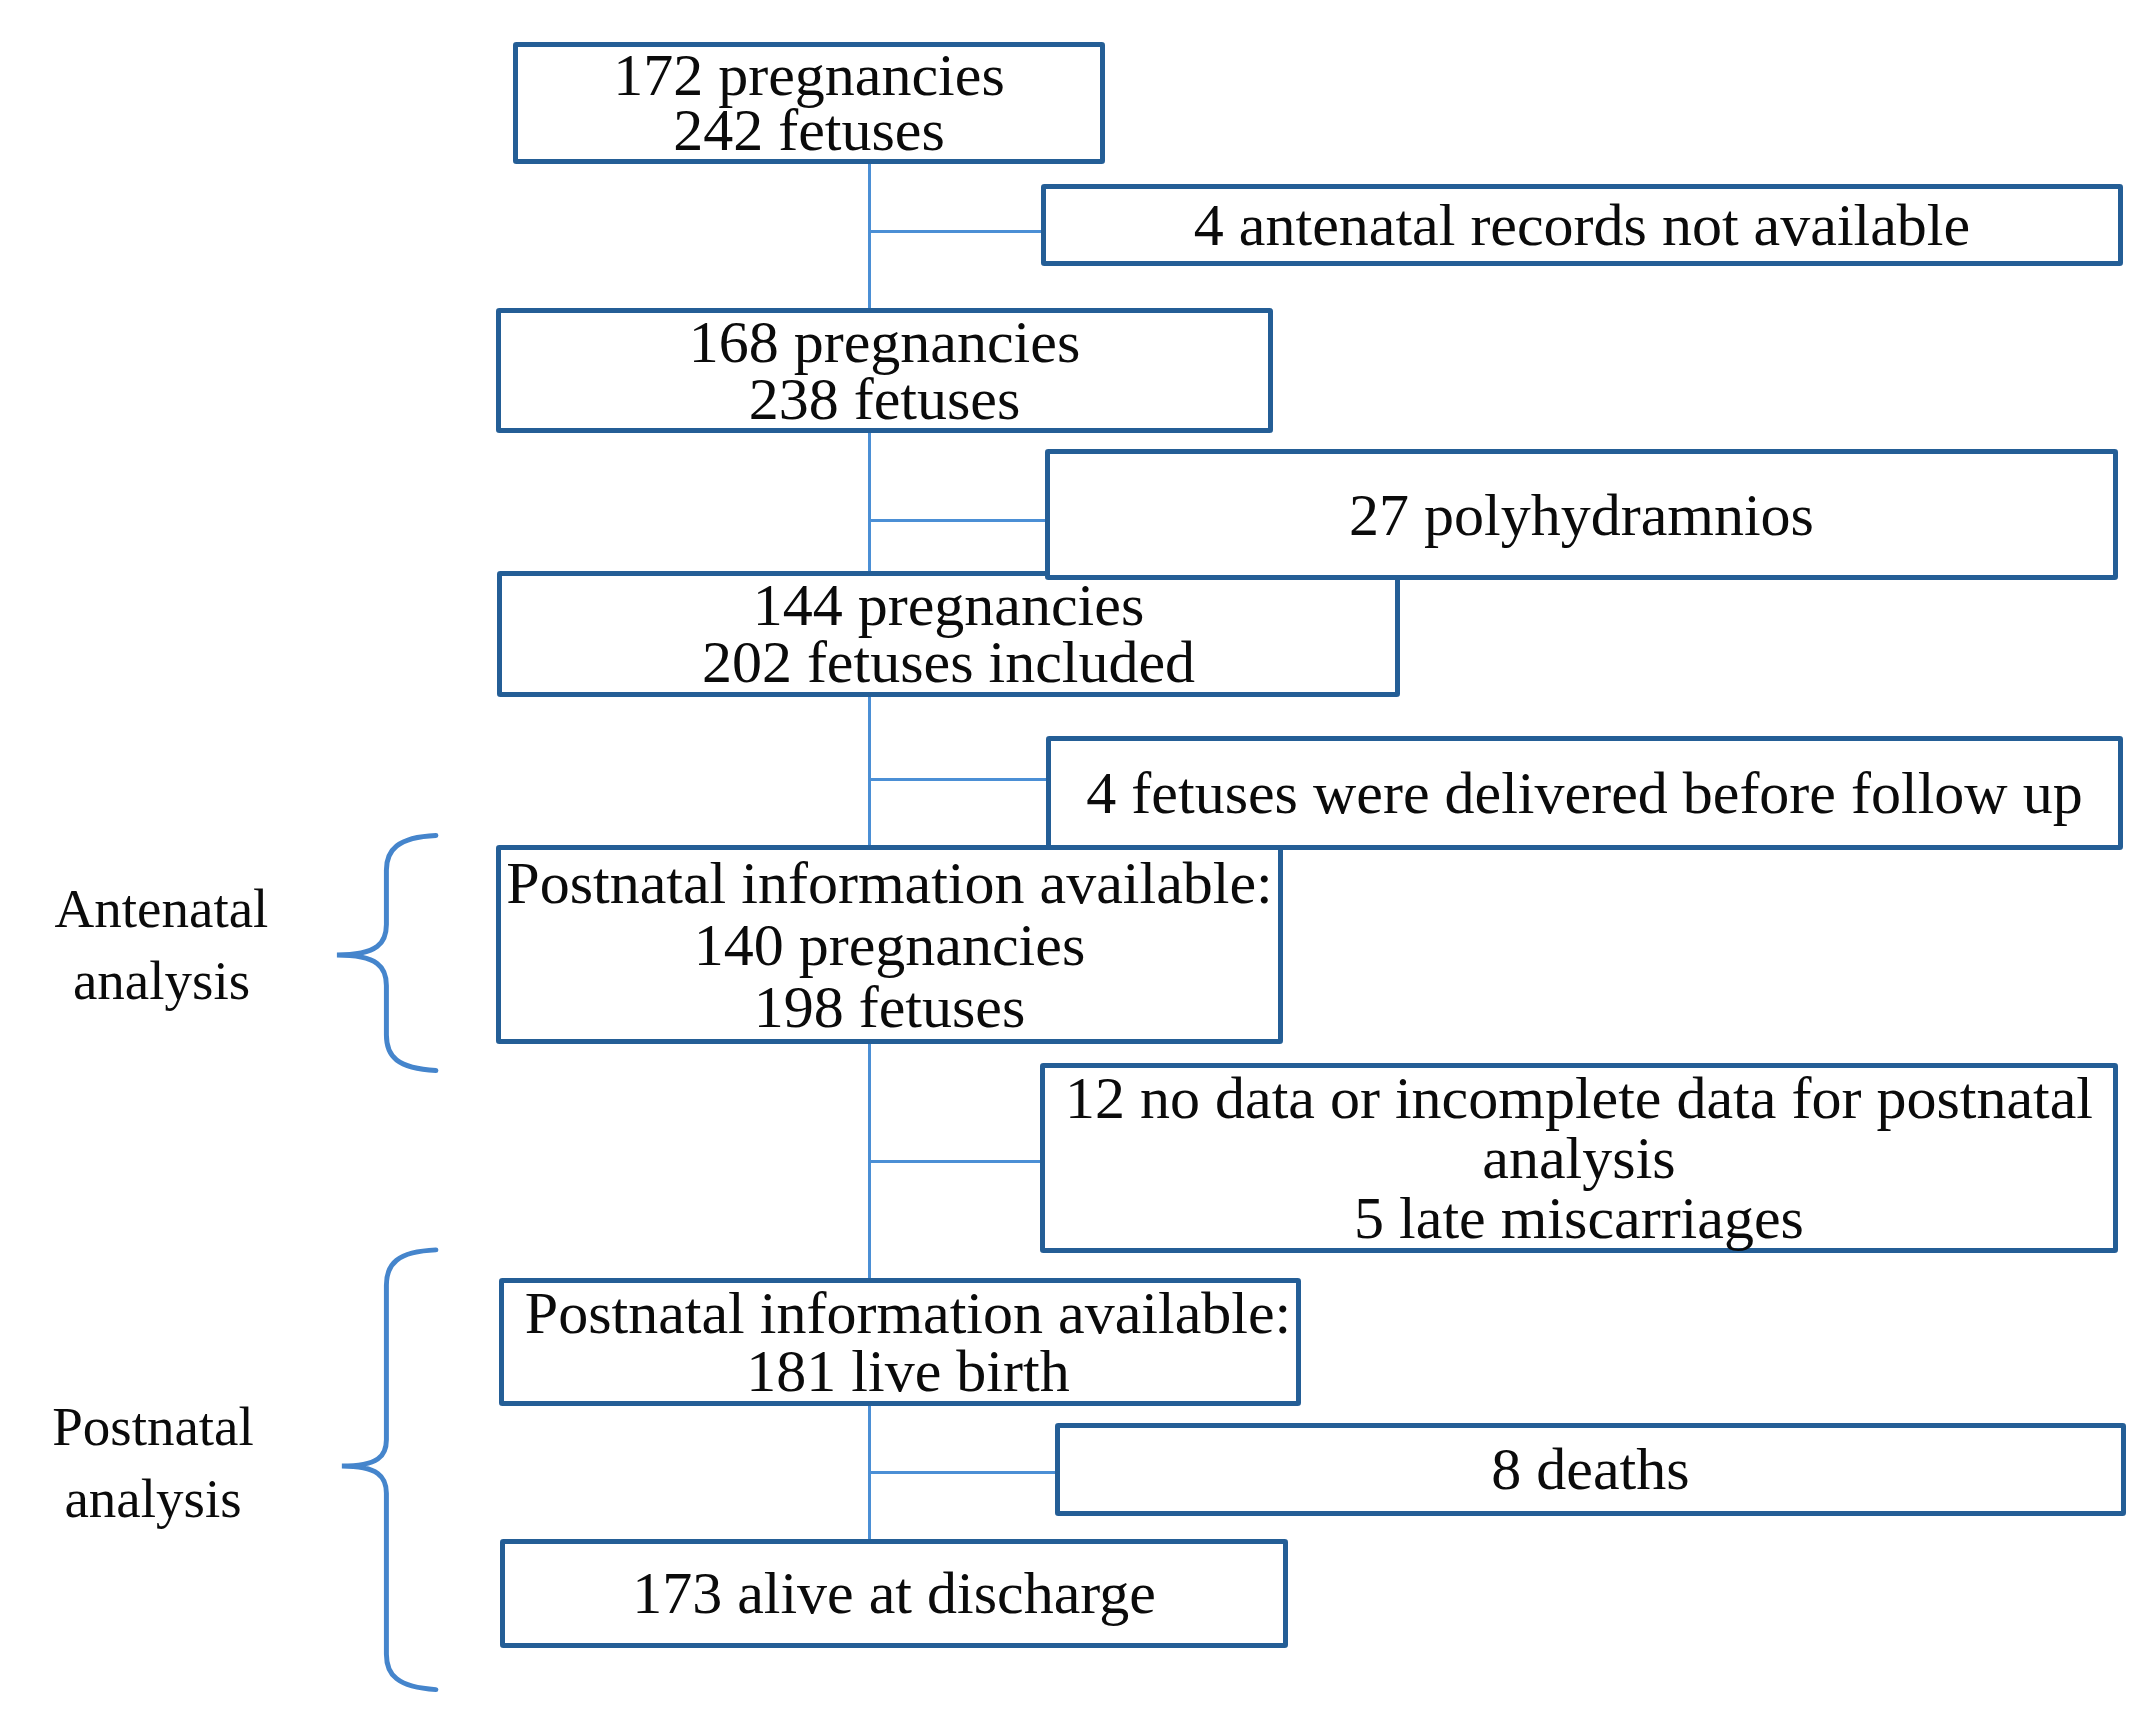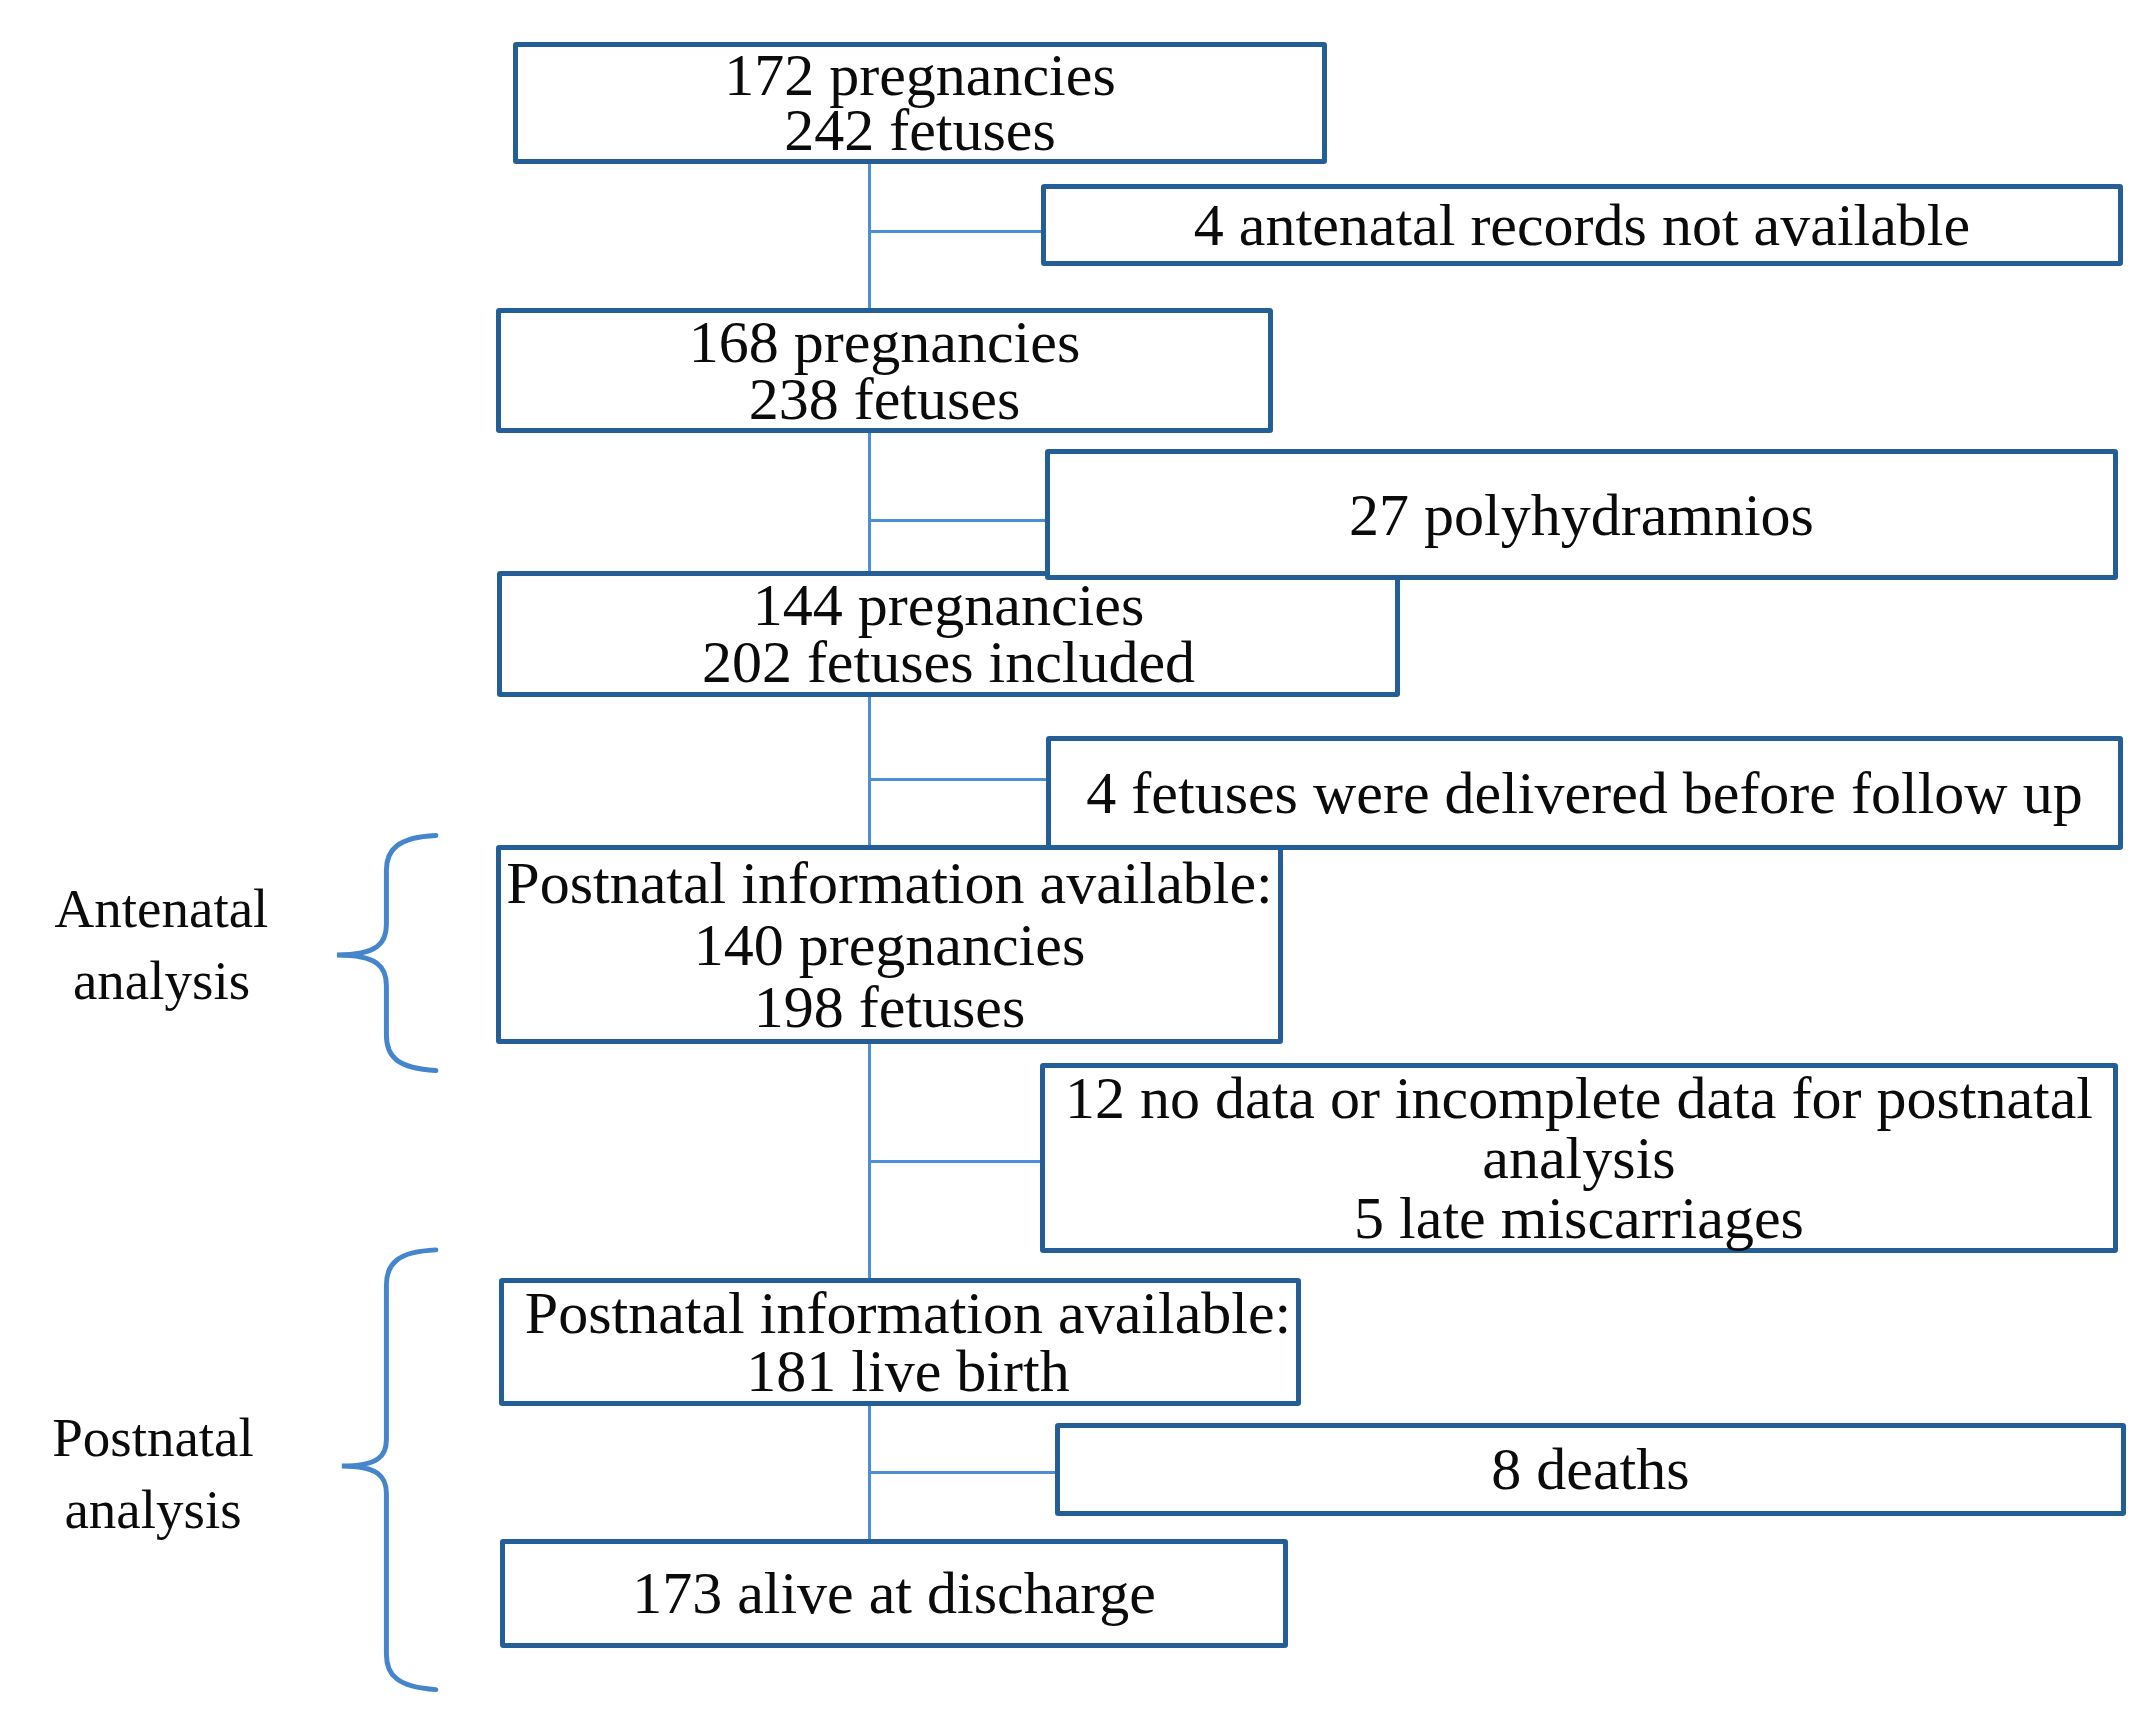--- a/index.html
+++ b/index.html
@@ -46,21 +46,21 @@
     align-items: center;
     justify-content: center;
     text-align: center;
     font-size: 60px;
     line-height: 57px;
     z-index: 2;
   }
   .box .ln { white-space: nowrap; }
   .sidebox { border-width: 5px; }
 
-  #b1 { left: 513px;  top: 42px;   width: 814px;  height: 122px; line-height: 55px; }
+  #b1 { left: 513px;  top: 42px;   width: 592px;  height: 122px; line-height: 55px; }
   #b2 { left: 496px;  top: 308px;  width: 777px;  height: 125px; }
   #b3 { left: 497px;  top: 571px;  width: 903px;  height: 126px; }
   #b4 { left: 496px;  top: 845px; width: 787px;  height: 199px; line-height: 62px; }
   #b5 { left: 499px;  top: 1278px; width: 802px;  height: 128px; line-height: 58px; padding-left: 16px; }
   #b6 { left: 500px;  top: 1539px; width: 788px;  height: 109px; text-align: center; }
 
   #s1 { left: 1041px; top: 184px;  width: 1082px; height: 82px;  }
   #s2 { left: 1045px; top: 449px;  width: 1073px; height: 131px; line-height: 60px; }
   #s3 { left: 1046px; top: 736px;  width: 1077px; height: 114px; }
   #s4 { left: 1040px; top: 1063px; width: 1078px; height: 190px; line-height: 60px; }
@@ -68,21 +68,21 @@
 
   
   .group-label {
     position: absolute;
     text-align: center;
     font-size: 55px;
     line-height: 72px;
     z-index: 2;
   }
   #label-antenatal { left: 25px; top: 873px; width: 273px; }
-  #label-postnatal { left: 16.5px; top: 1391px; width: 273px; margin-top: 11px; }
+  #label-postnatal { left: 16.5px; top: 1391px; width: 273px; }
 
   
   .brace { position: absolute; z-index: 2; }
   #brace-antenatal { left: 327px; top: 827px; }
   #brace-postnatal { left: 327px; top: 1237px; }
   .brace path {
     fill: none;
     stroke: #4585cc;
     stroke-width: 6;
     stroke-linecap: round;

